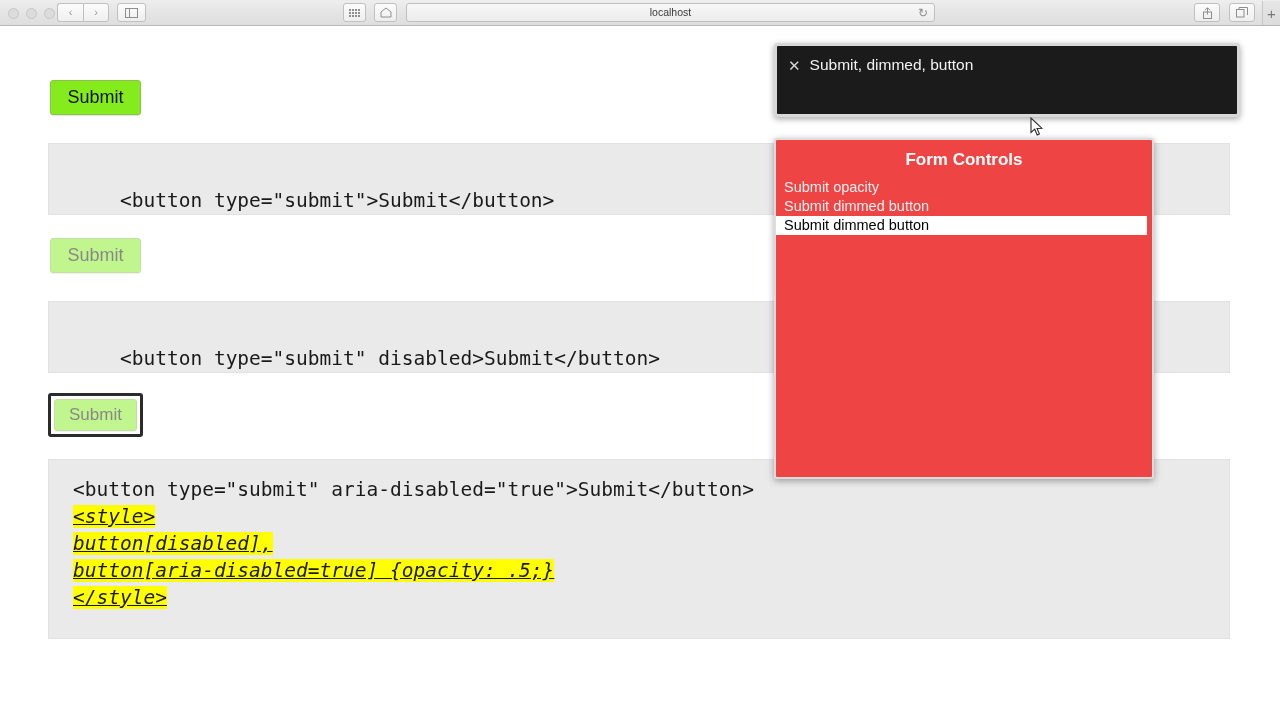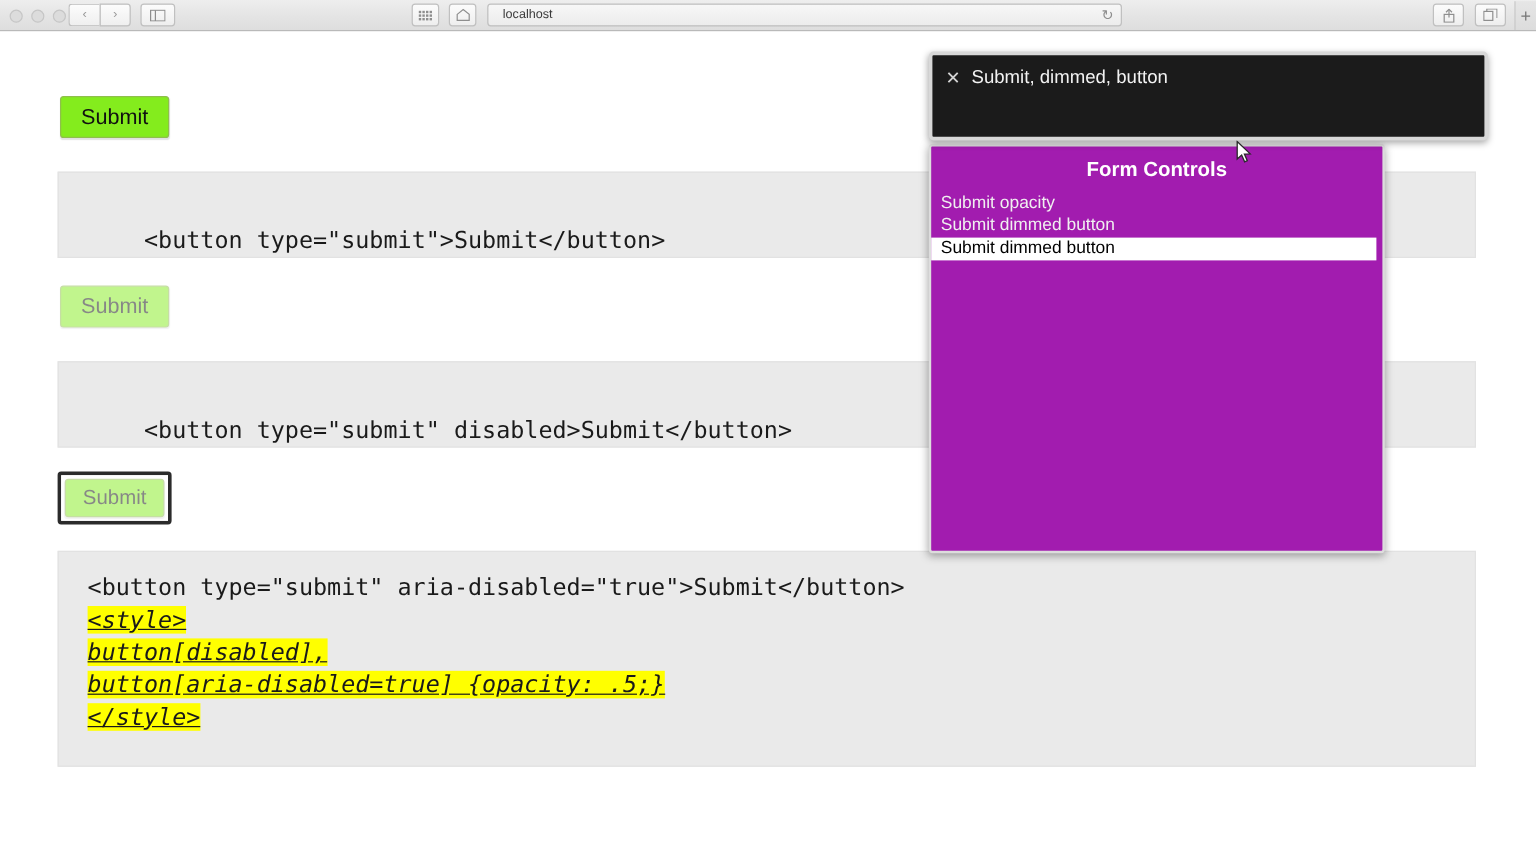--- a/index.html
+++ b/index.html
@@ -83,22 +83,23 @@
     position: absolute;
     left: 406px; top: 3px;
     width: 529px; height: 19px;
     background: linear-gradient(to bottom, #f7f7f7, #ececec);
     border: 1px solid #c0c0c0;
     border-radius: 3px;
     box-sizing: border-box;
   }
   #address-text {
     position: absolute;
-    left: 12px; right: 0; top: 0;
+    left: 0; right: 0; top: 0;
     line-height: 17px;
+    text-align: center;
     font-size: 10.5px;
     color: #3a3a3a;
   }
   #reload-icon {
     position: absolute;
     right: 6px; top: 2px;
     font-size: 12px;
     color: #8d8d8d;
     line-height: 14px;
   }
@@ -203,23 +204,23 @@
     font-weight: 400;
   }
   #vo-caption-text {
     color: #f2f2f2;
     font-size: 15.5px;
     font-family: "Liberation Sans", sans-serif;
   }
 
   #vo-rotor-panel {
     position: absolute;
-    left: 774px; top: 120px;
+    left: 774px; top: 138px;
     width: 380px; height: 341px;
-    background: #a21caf;
+    background: #ef4444;
     border: 2px solid #dddddd;
     border-radius: 3px;
     box-sizing: border-box;
     box-shadow: 0 2px 7px rgba(0,0,0,0.35);
     z-index: 19;
   }
   #vo-rotor-title {
     margin-top: 10px;
     text-align: center;
     color: #ffffff;

